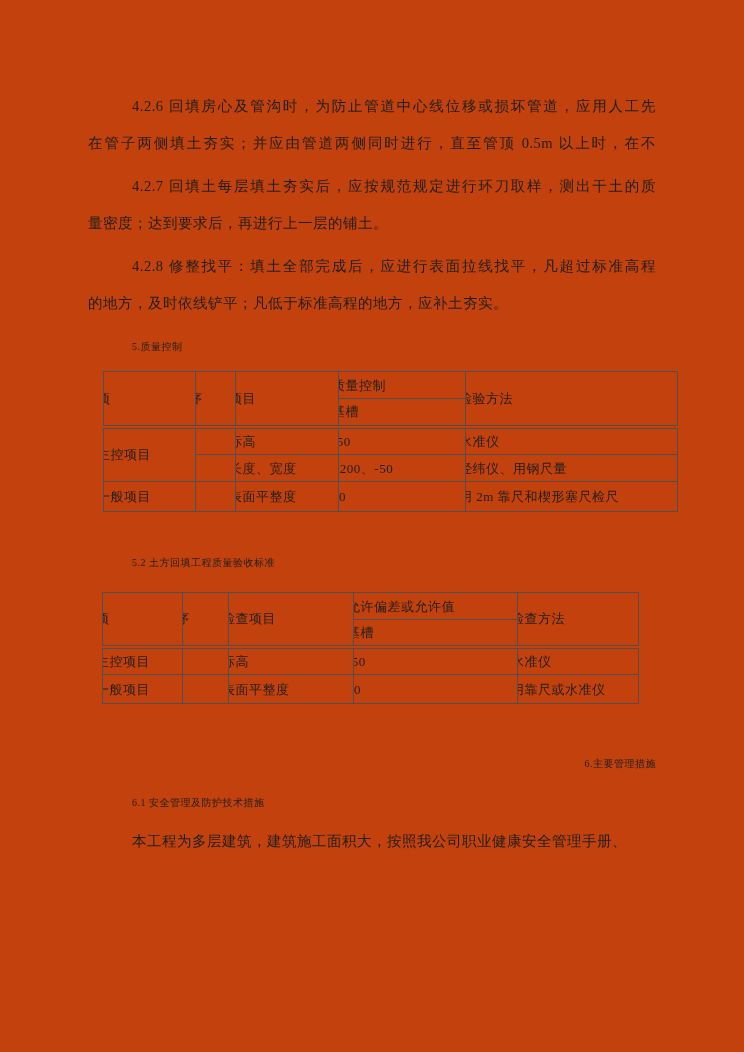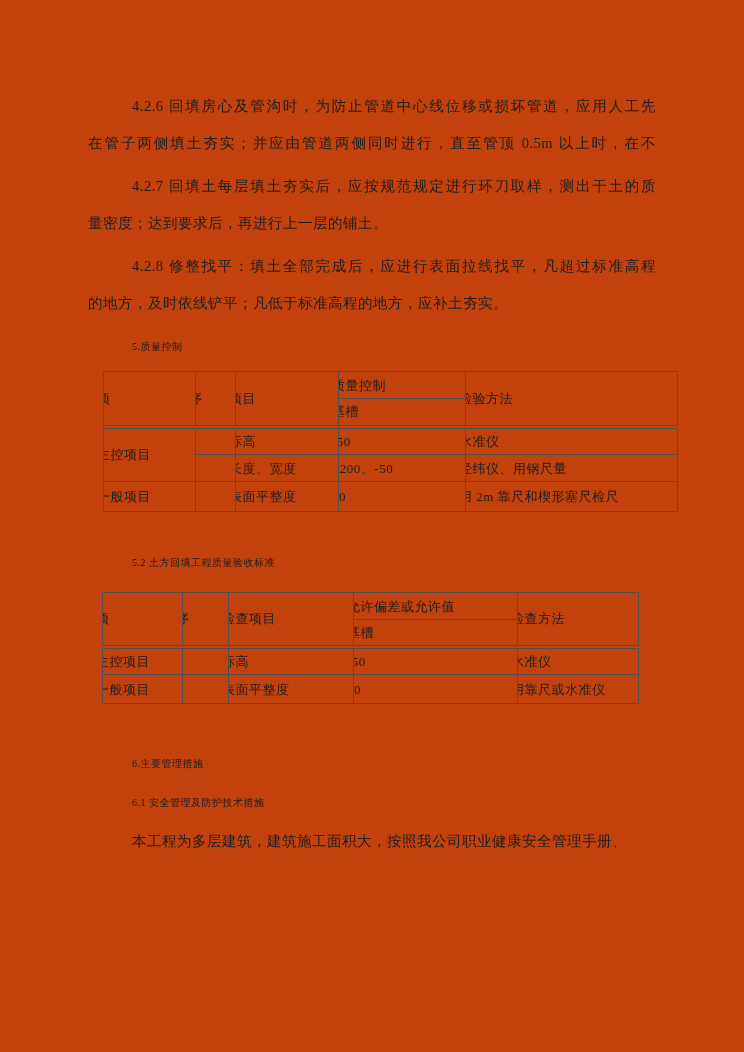--- a/index.html
+++ b/index.html
@@ -14,21 +14,21 @@
     color:#1f1f1f;
     overflow:hidden;
   }
   
   .p{margin:0 0 6px 0;font-size:14.5px;}
   .pl{line-height:37px;letter-spacing:0.5px;}
   .jl{text-align:justify;text-align-last:justify;}
   .ind{padding-left:44px;}
   .hd{font-size:10px;line-height:37px;padding-left:44px;letter-spacing:0.5px;margin:0;font-family:Liberation Serif, serif;}
   #h52{margin-top:32px;}
-  #h6{margin-top:41px;}
+  #h6{margin-top:41px;text-align:right;}
   #h61{margin-top:2px;}
   #closing{margin-top:2px;}
   
   table{border-collapse:collapse;table-layout:fixed;font-size:13px;color:#1f1f1f;}
   #table1{width:574px;margin:6px 0 0 15px;}
   #table2{width:536px;margin:11px 0 0 14px;}
   th,td{
     border:1px solid #4f4f4f;
     padding:0;
     vertical-align:middle;

